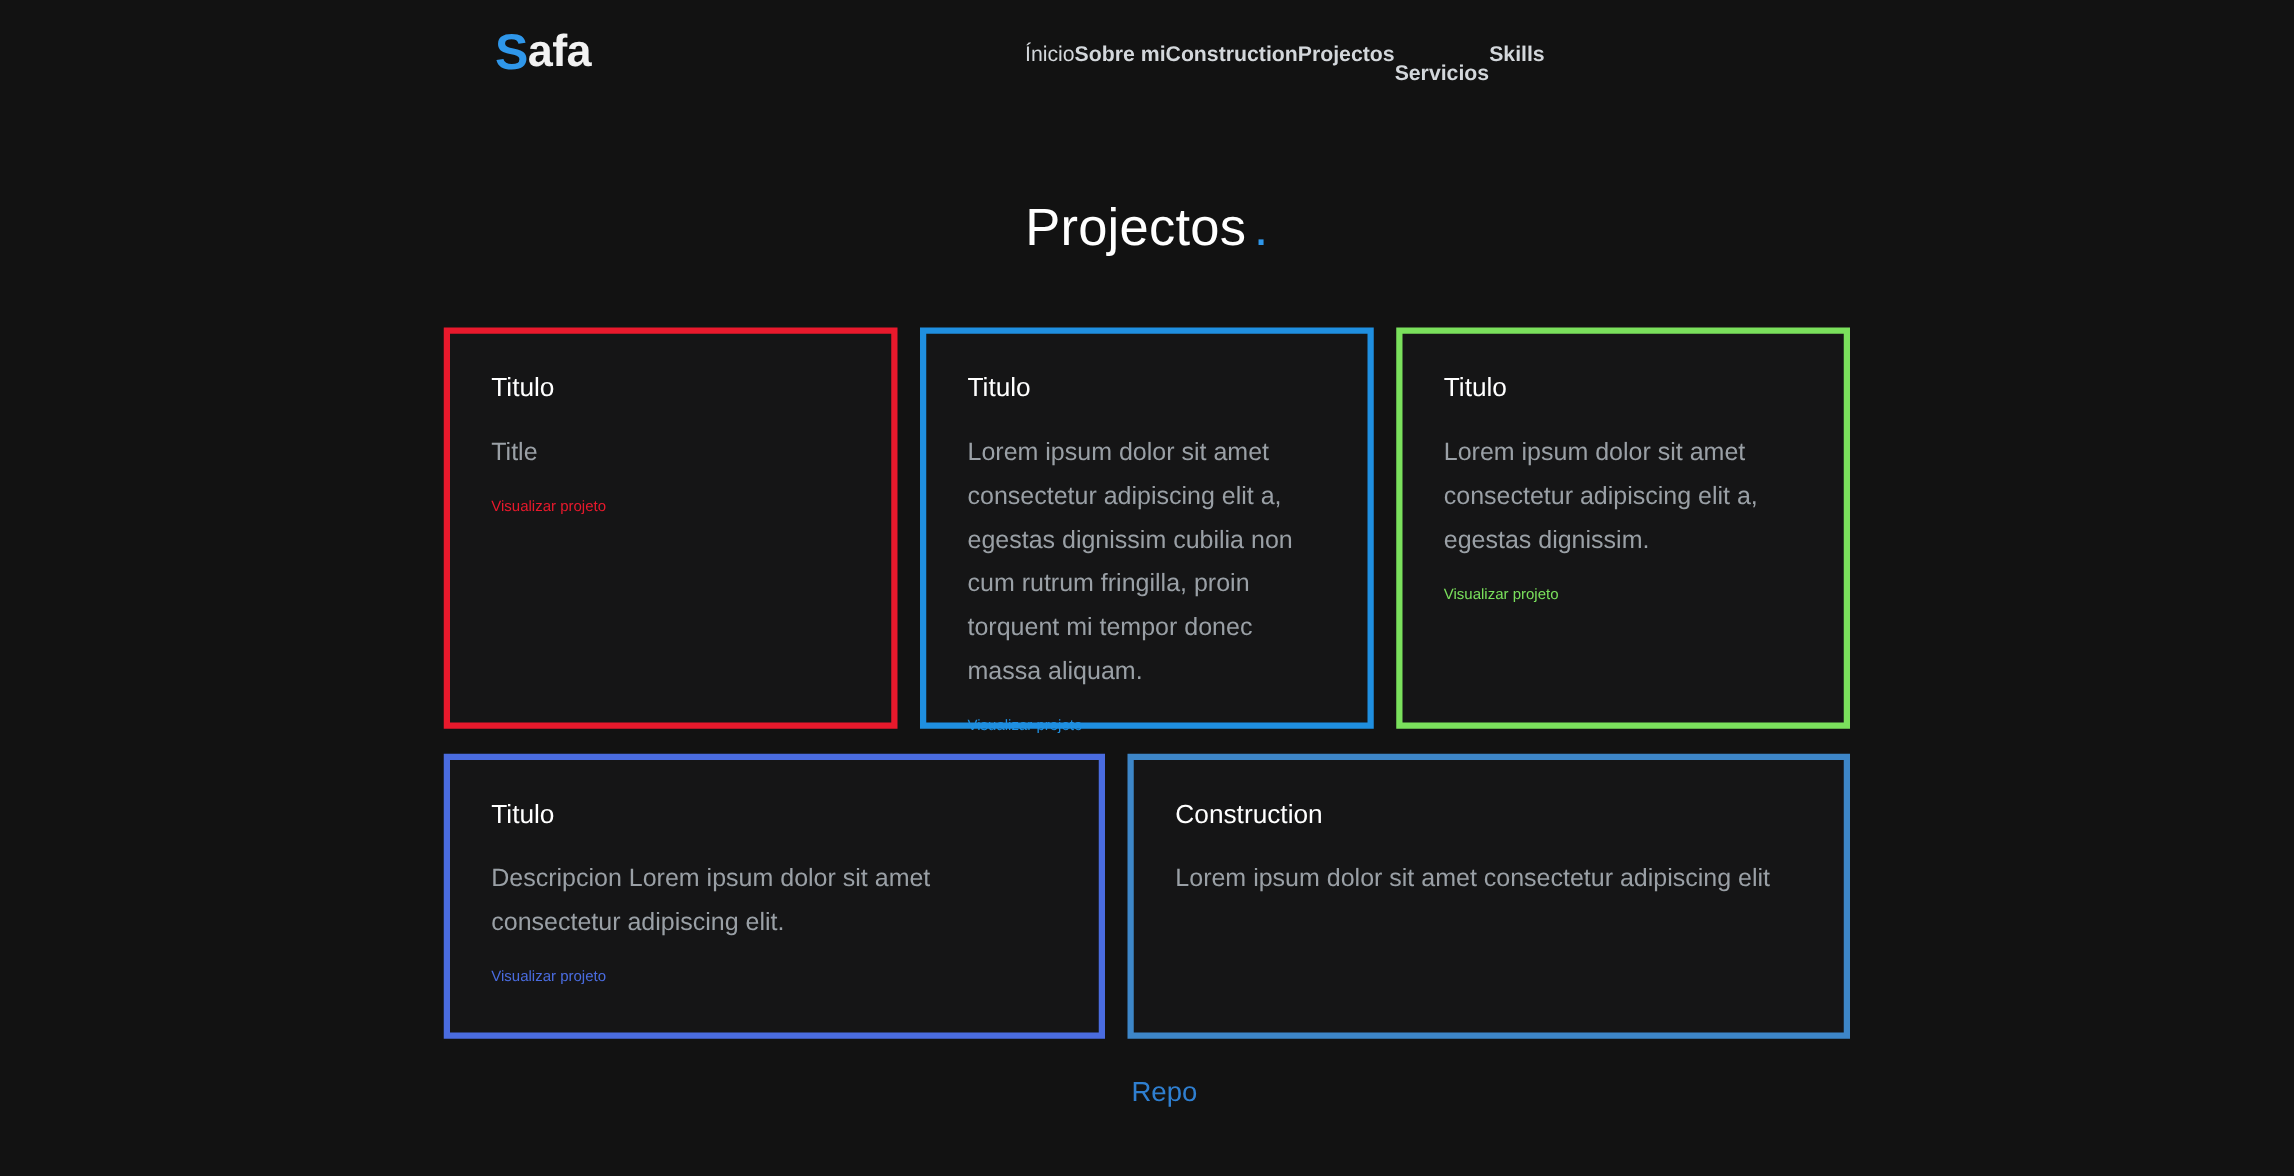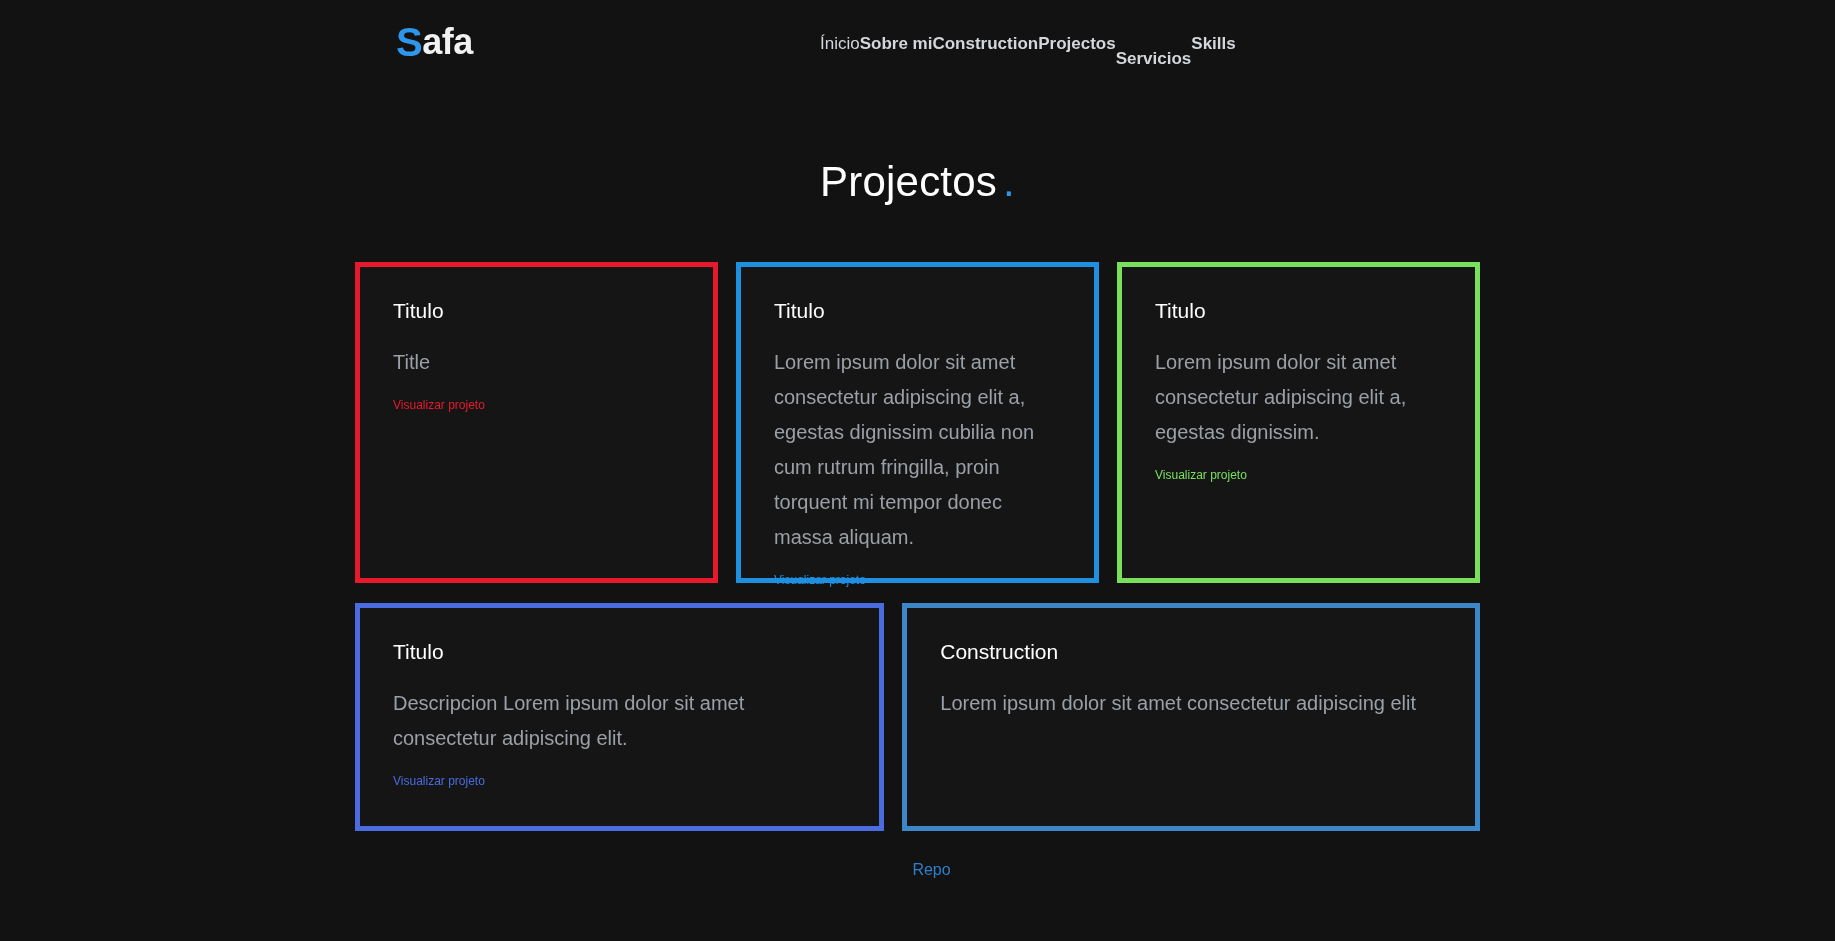--- a/index.html
+++ b/index.html
@@ -141,21 +141,21 @@
     align-self: flex-start;
   }
 
   
   .repo-wrap {
     text-align: center;
     margin-top: 30px;
   }
   .repo-link {
     color: #2f7fd0;
-    font-size: 16px;
+    font-size: 22px;
     text-decoration: none;
     cursor: pointer;
     margin-left: 28px;
   }
 </style>
 </head>
 <body>
 
 <header class="site-header">
 

